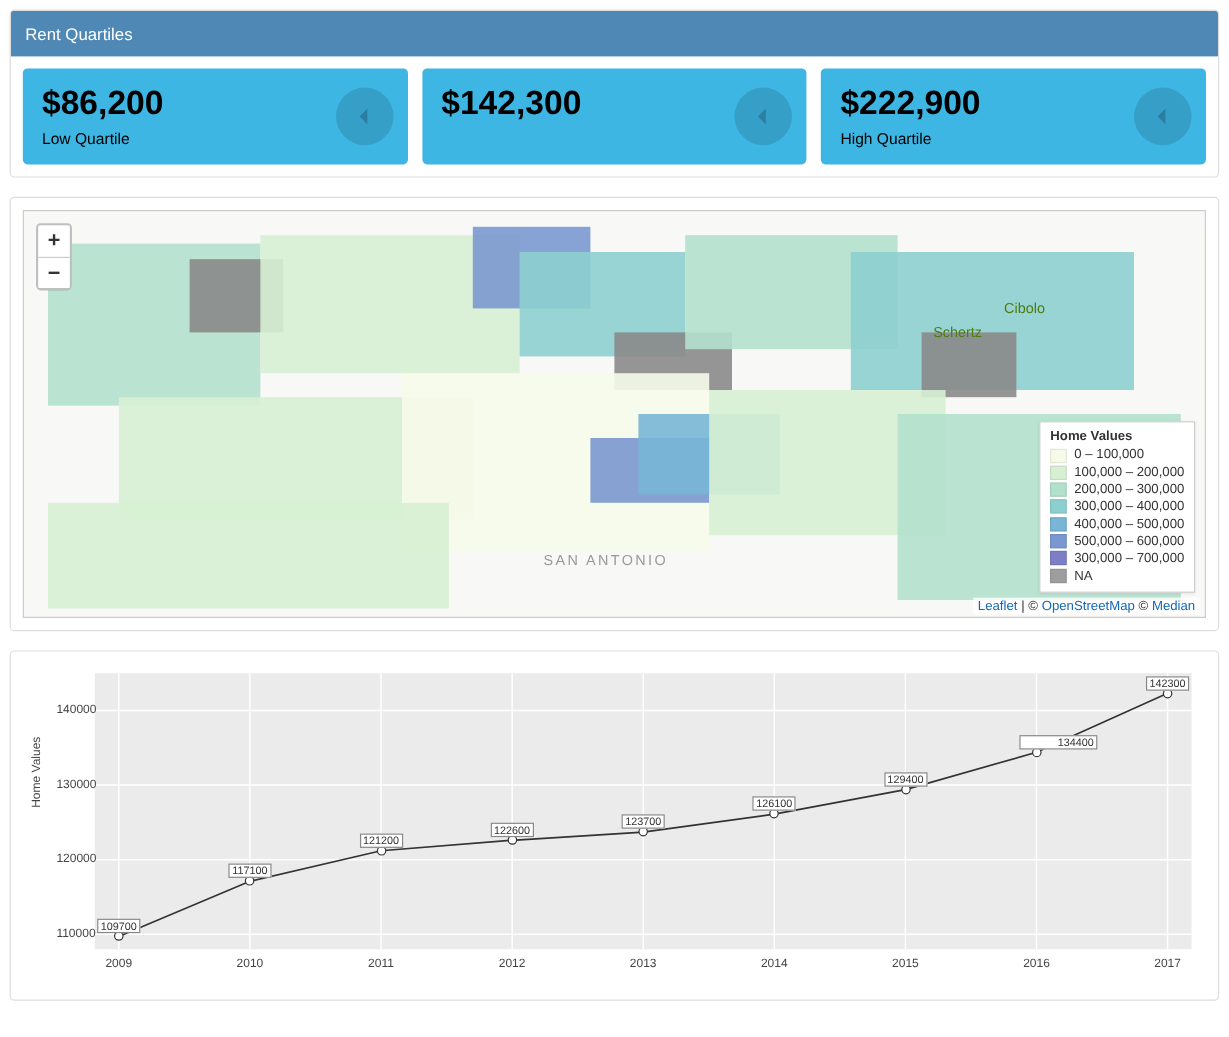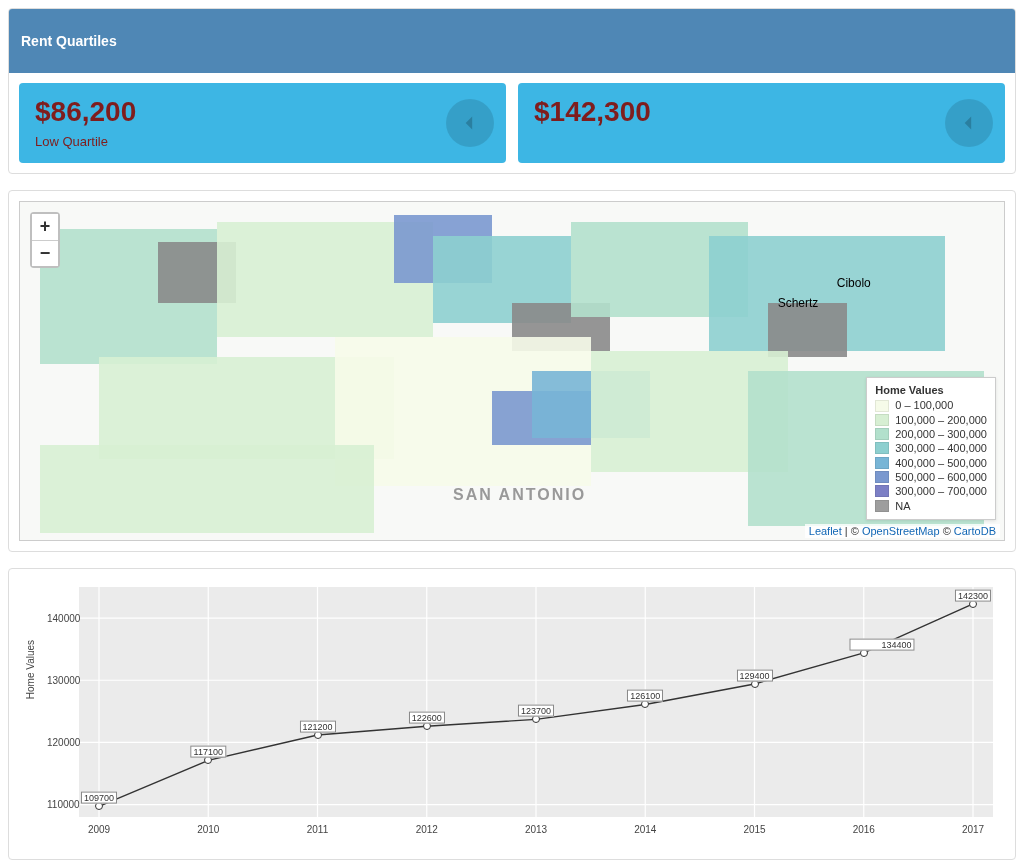--- a/index.html
+++ b/index.html
@@ -13,33 +13,33 @@
   .panel {
     border: 1px solid #ddd;
     border-radius: 4px;
     margin-bottom: 16px;
     overflow: hidden;
     background: #fff;
   }
   .panel-header {
     background: #4f87b5;
     color: #fff;
-    font-weight: 700;
-    padding: 24px 12px;
+    font-weight: 400;
+    padding: 11px 12px;
     font-size: 14px;
   }
   .panel-body {
     padding: 10px;
   }
   
   .cards { display: flex; gap: 12px; }
   .card {
     flex: 1;
     background: #3db6e4;
-    color: #7f1d1d;
+    color: #000000;
     border-radius: 4px;
     padding: 14px 16px;
     position: relative;
     min-height: 78px;
   }
   .card .value { font-size: 28px; font-weight: 700; line-height: 1.1; }
   .card .label { font-size: 13px; font-weight: 500; margin-top: 6px; }
   .card .arrow-circle {
     position: absolute; right: 12px; top: 50%; transform: translateY(-50%);
     width: 48px; height: 48px; border-radius: 50%;
@@ -66,24 +66,24 @@
   .map-attrib a { color:#1267b5; text-decoration:none; }
   .legend {
     position:absolute; right:8px; bottom:20px;
     background:#fff; border:1px solid #ccc; padding:6px 8px; font-size:11px;
     box-shadow:0 1px 3px rgba(0,0,0,0.1);
   }
   .legend .title { font-weight:700; margin-bottom:2px; font-size:11px;}
   .legend .row { display:flex; align-items:center; gap:6px; line-height:1.3;}
   .legend .swatch { width:14px; height:12px; display:inline-block; border:1px solid rgba(0,0,0,0.08);}
   .map-label {
-    position:absolute; font-size:12px; color:#000000; font-weight:500;
+    position:absolute; font-size:12px; color:#4d7c0f; font-weight:500;
     pointer-events:none;
   }
-  .map-city { font-size:16px; letter-spacing:2px; color:#999; font-weight:700;}
+  .map-city { font-size:12px; letter-spacing:2px; color:#999; font-weight:400;}
   
   .chart-area { position:relative; height:270px; padding:4px 8px 4px 8px;}
   .chart-plot { position:absolute; left:60px; right:12px; top:8px; bottom:32px; background:#ebebeb;}
   .ytlab { position:absolute; left:28px; font-size:10px; color:#444; transform:translateY(-50%);}
   .xtlab { position:absolute; bottom:14px; font-size:10px; color:#444; transform:translateX(-50%);}
   .ylab  { position:absolute; left:6px; top:50%; transform:rotate(-90deg) translateX(25%); transform-origin:left top; font-size:10px; color:#444;}
   .pt { position:absolute; width:8px; height:8px; border-radius:50%; background:#fff; border:1.5px solid #333; transform:translate(-50%,-50%);}
   .ptlab { position:absolute; font-size:9px; background:#fff; border:1px solid #888; padding:0 2px; transform:translate(-50%,-120%); white-space:nowrap;}
   svg.lines { position:absolute; left:0; top:0; width:100%; height:100%;}
   
@@ -100,20 +100,29 @@
         <div class="value">$86,200</div>
         <div class="label">Low Quartile</div>
         <div class="arrow-circle">
           <svg viewBox="0 0 24 24">
               <path d="M14 6l-6 6 6 6V6z"></path>
             </svg>
         </div>
       </div>
       <div class="card">
         <div class="value">$142,300</div>
+        <div class="arrow-circle">
+          <svg viewBox="0 0 24 24">
+              <path d="M14 6l-6 6 6 6V6z"></path>
+            </svg>
+        </div>
+      </div>
+      <div class="card">
+        <div class="value">$222,900</div>
+        <div class="label">High Quartile</div>
         <div class="arrow-circle">
           <svg viewBox="0 0 24 24">
               <path d="M14 6l-6 6 6 6V6z"></path>
             </svg>
         </div>
       </div>
     </div>
   </div>
 </div>
 
@@ -179,21 +188,21 @@
               <span>300,000 – 700,000</span>
             </div>
             <div class="row">
               <span class="swatch" style="background: rgb(158, 158, 158);"></span>
               <span>NA</span>
             </div>
           </div>
       </div>
 
       <div class="map-attrib">
-        <a href="#">Leaflet</a><span> | © </span><a href="#">OpenStreetMap</a><span> © </span><a href="#">CartoDB</a>
+        <a href="#">Leaflet</a><span> | © </span><a href="#">OpenStreetMap</a><span> © </span><a href="#">Median</a>
       </div>
     </div>
   </div>
 </div>
 
 <div class="panel">
   <div class="panel-body">
     <div class="chart-area">
       <div class="ylab">Home Values</div>
 

